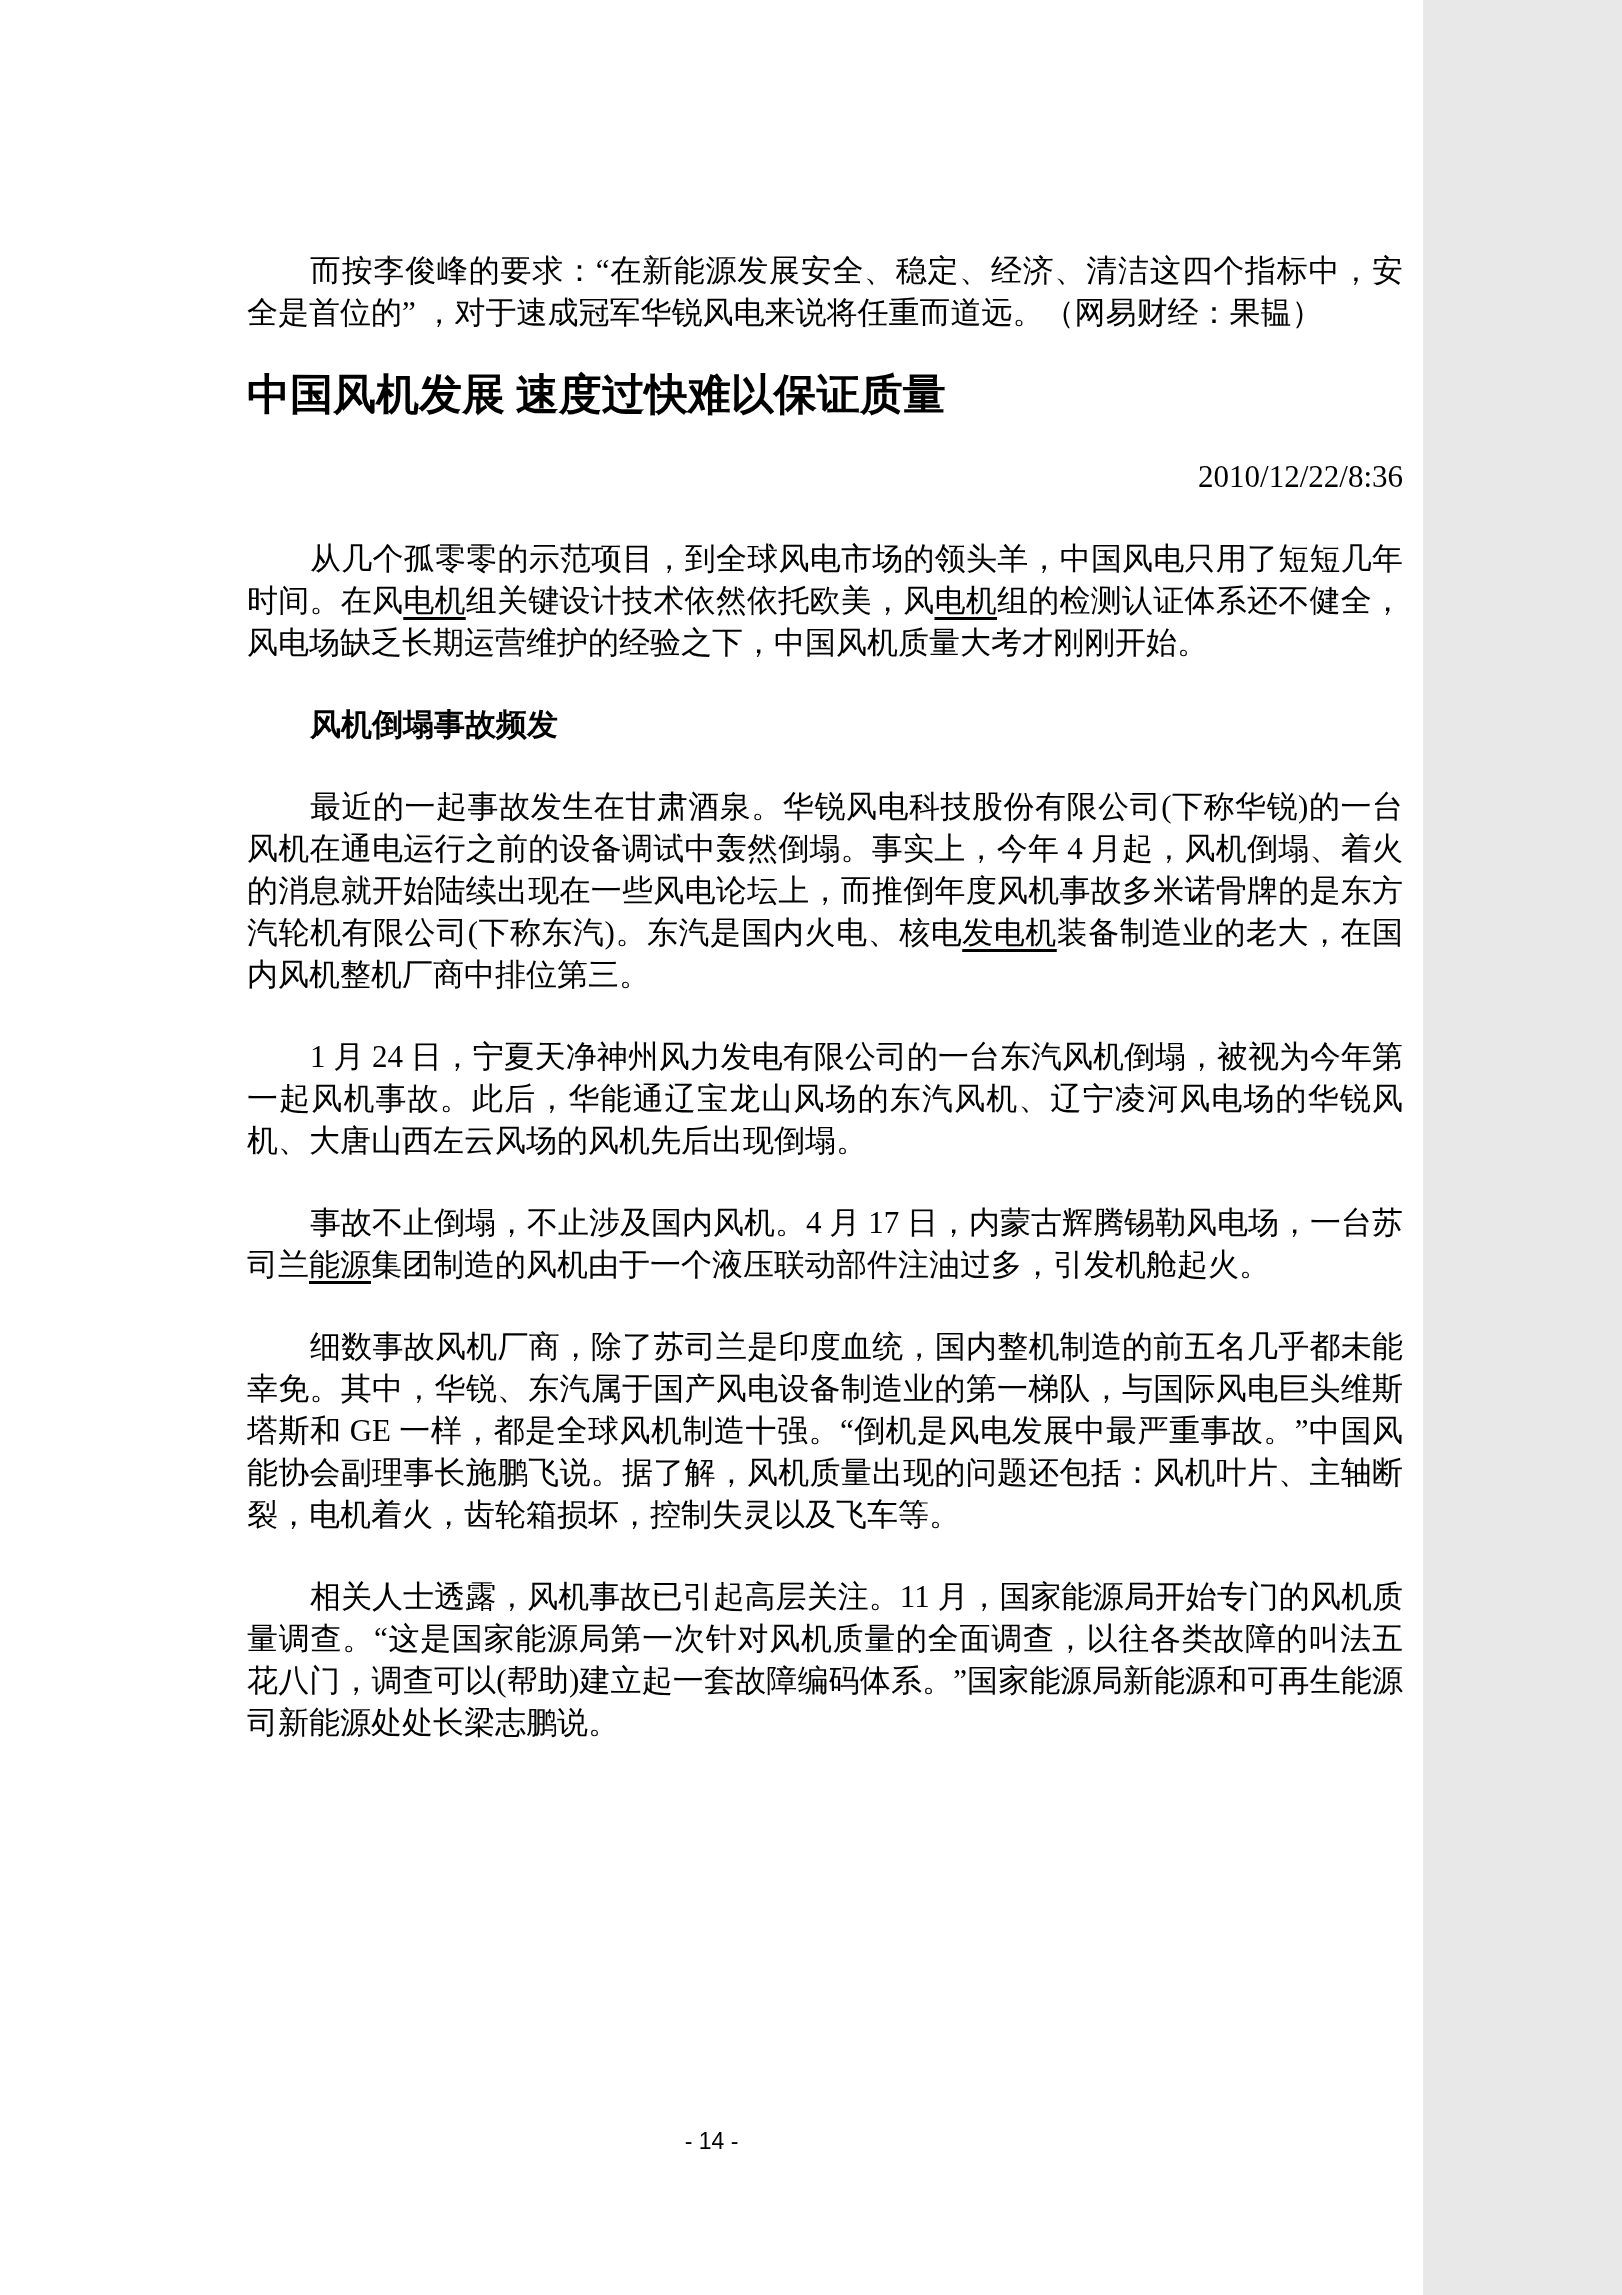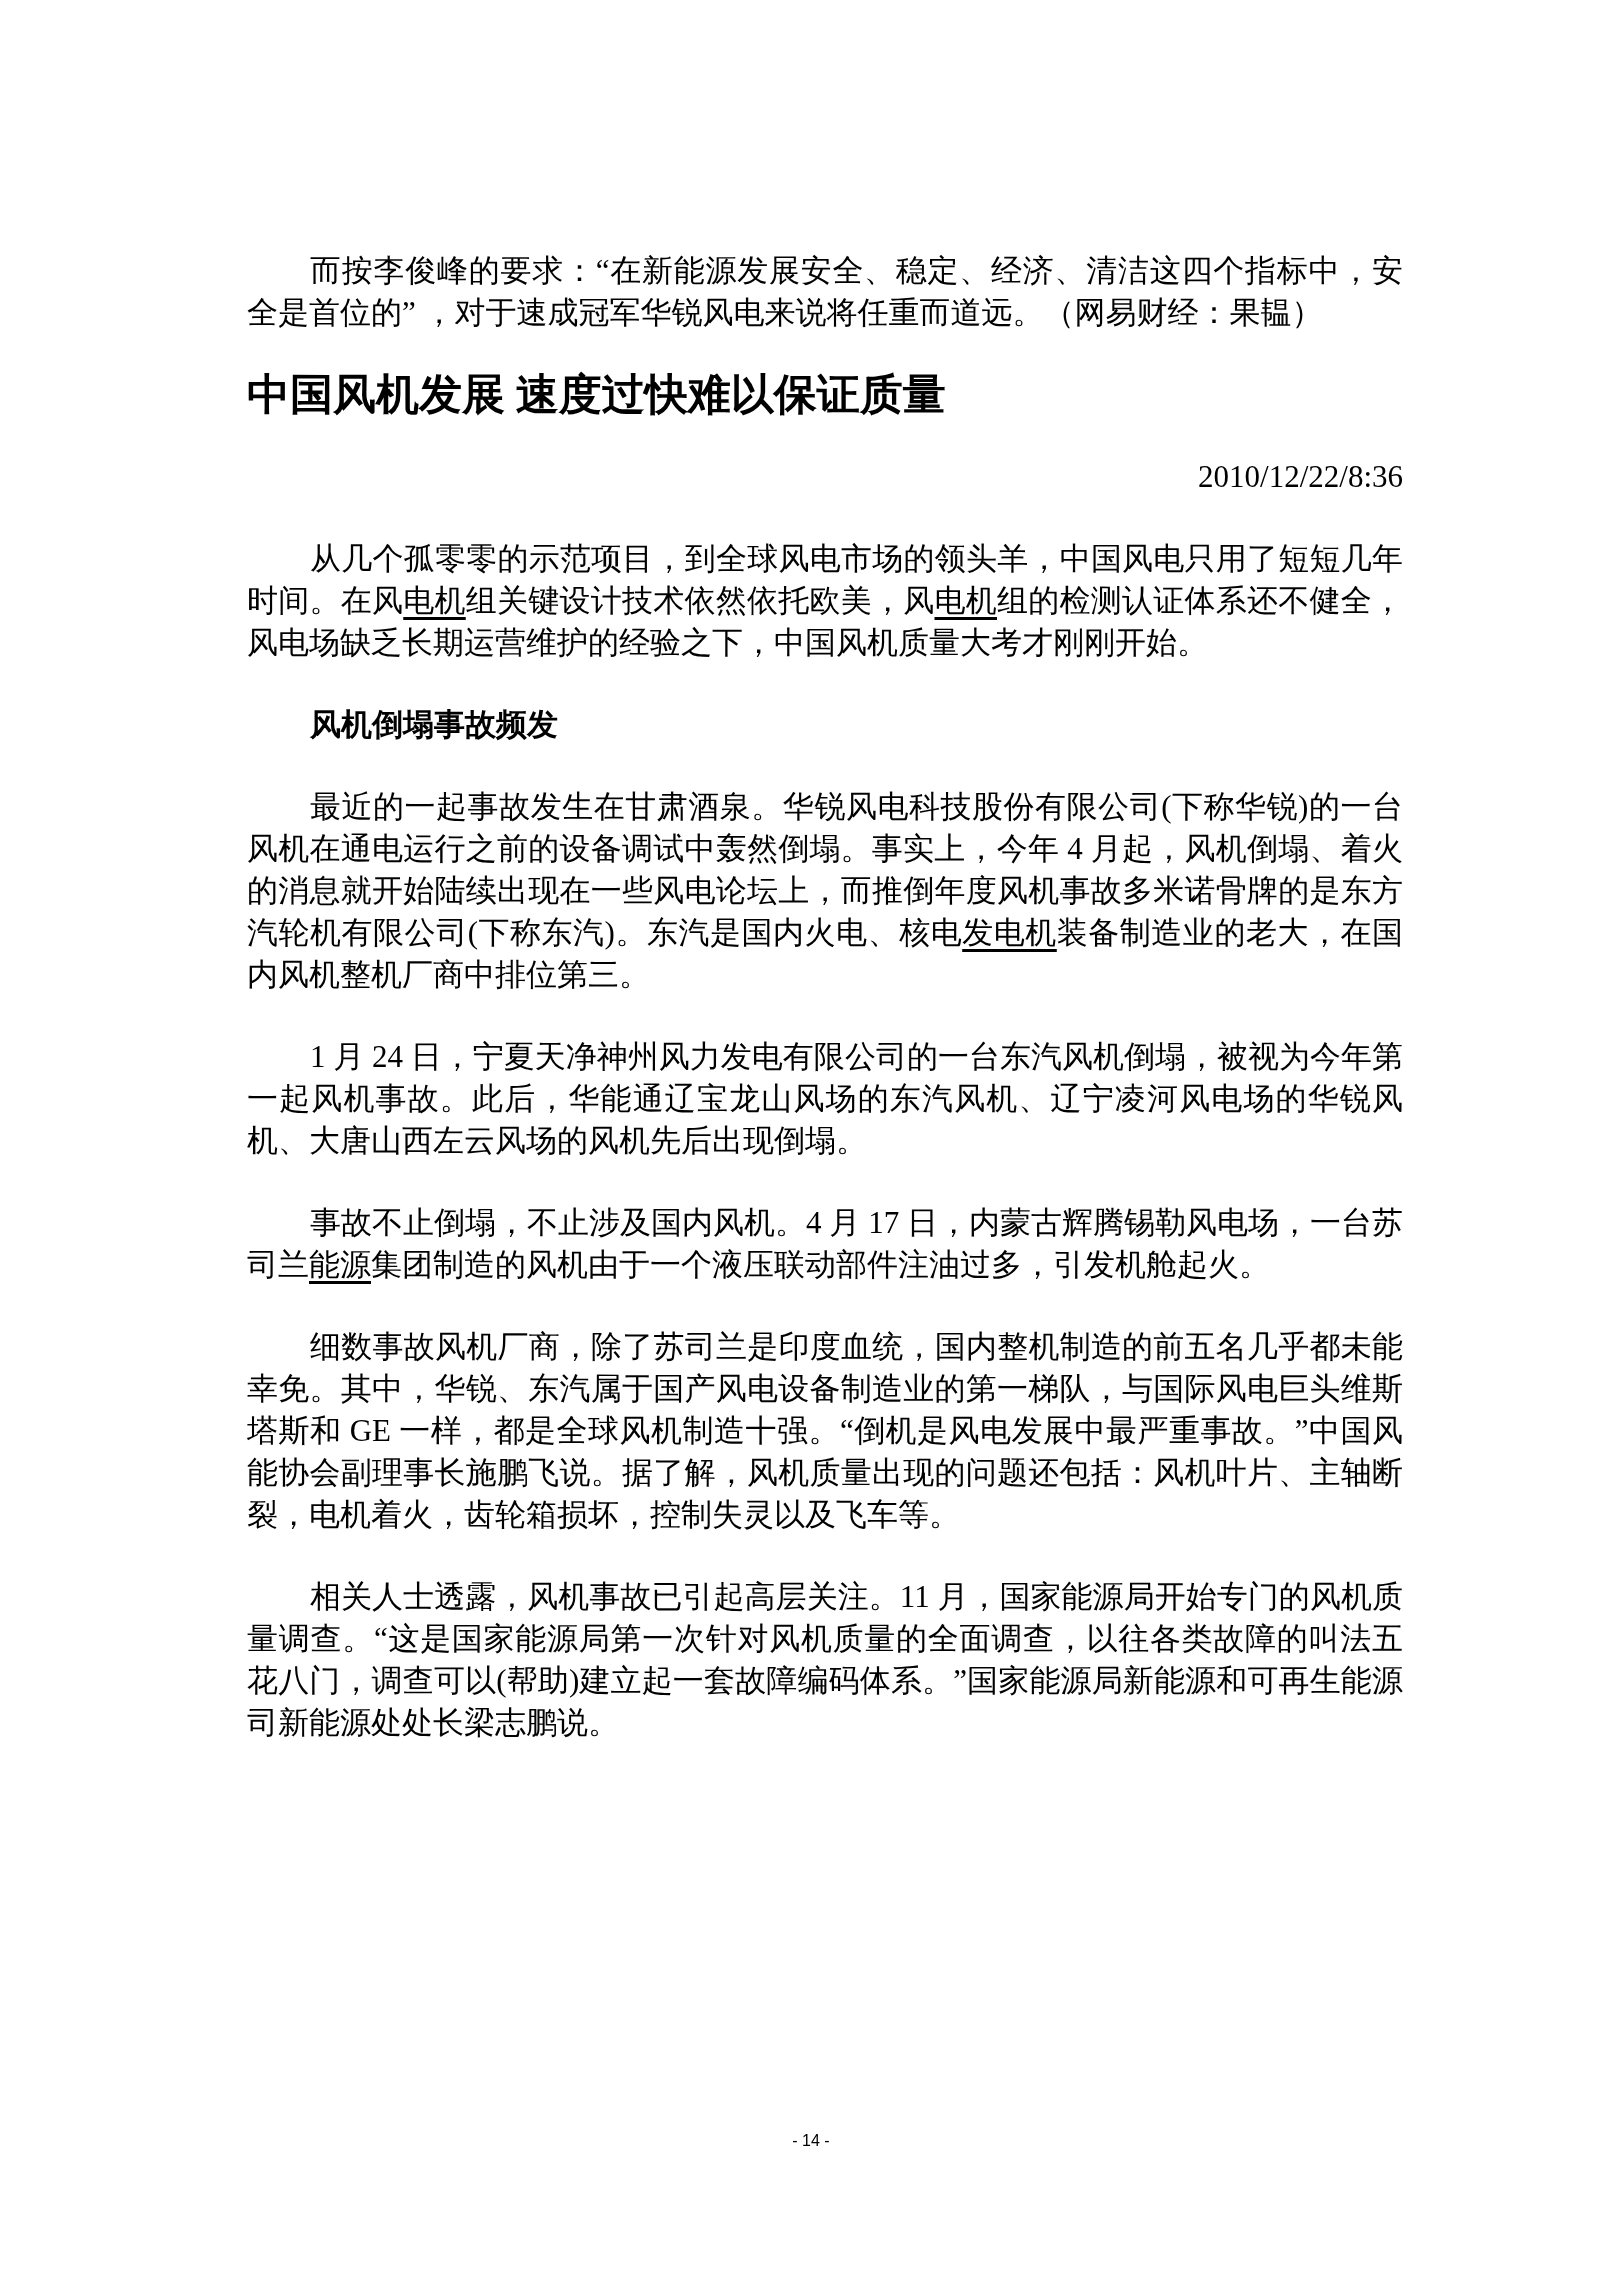--- a/index.html
+++ b/index.html
@@ -1,18 +1,18 @@
 <!DOCTYPE html>
 <html style="font-size:11px"><head>
 <meta charset="utf-8">
 <style>
   html, body { margin: 0; padding: 0; background: #e8e8e8; }
   .page {
     position: relative;
-    width: 1622px;
+    width: 1423px;
     height: 2295px;
     background: #ffffff;
     overflow: hidden;
   }
   .content {
     position: absolute;
     left: 247px;
     top: 250px;
     width: 1156px;
   }
@@ -42,21 +42,21 @@
     text-underline-offset: 6.1px;
     text-decoration-color: #000;
   }
   .footer {
     position: absolute;
     left: 0;
     right: 0;
     top: 2126px;
     text-align: center;
     font-family: "Liberation Sans", "DejaVu Sans", sans-serif;
-    font-size: 16px;
+    font-size: 23px;
     line-height: 30px;
     color: #000000;
   }
 </style>
 </head>
 <body>
 
 <div class="page">
   <article class="content">
       <p class="block paragraph indent"><span>而按李俊峰的要求：“在新能源发展安全、稳定、经济、清洁这四个指标中，安全是首位的” ，对于速成冠军华锐风电来说将任重而道远。（网易财经：果韫）</span></p>

